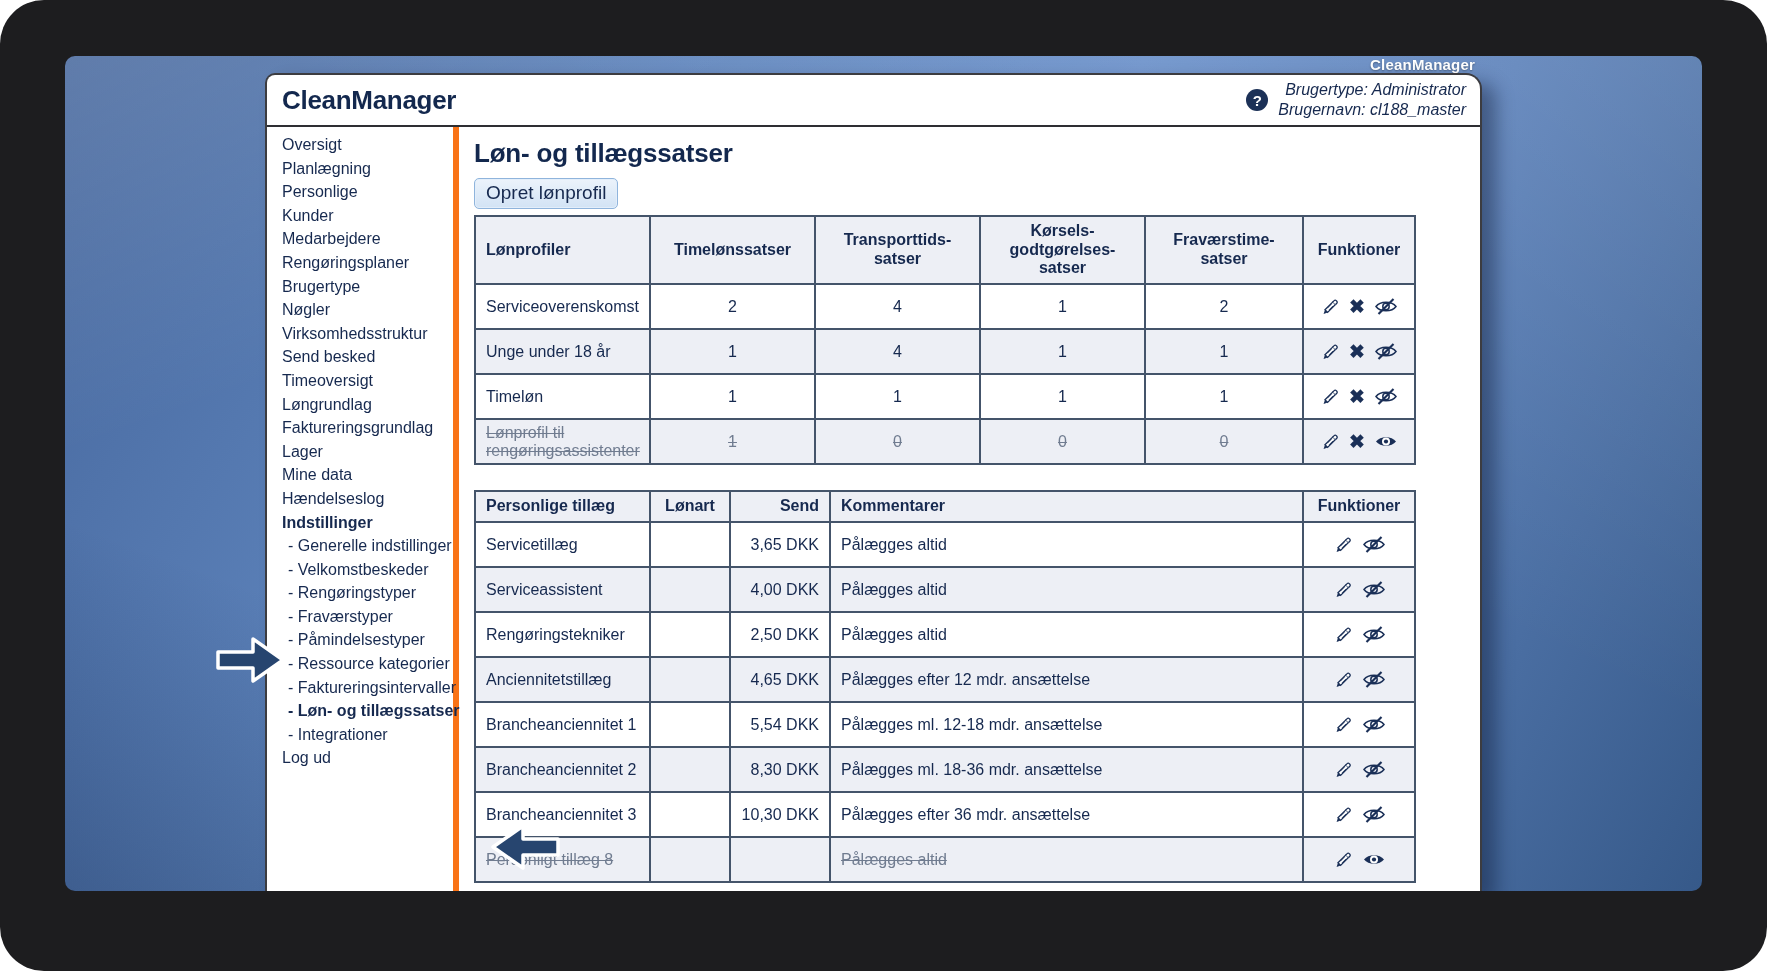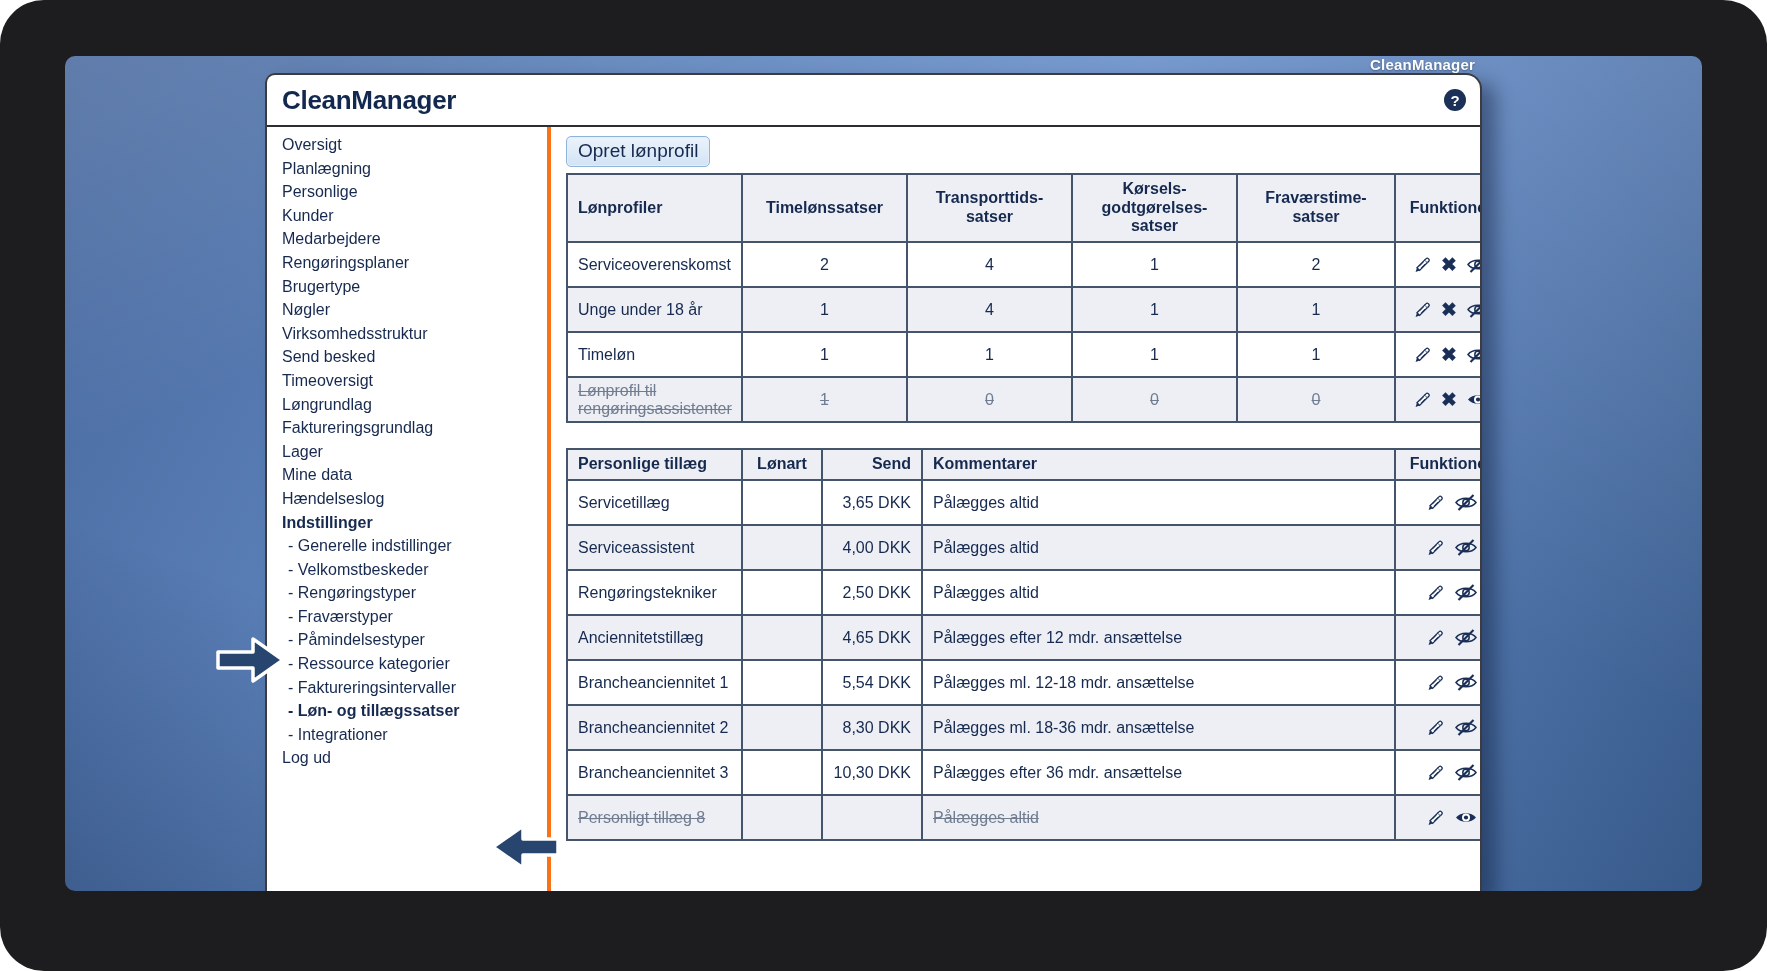--- a/index.html
+++ b/index.html
@@ -25,21 +25,21 @@
     box-shadow:14px 10px 18px rgba(8,18,44,.40);}
   .app-header{height:52px;display:flex;justify-content:space-between;align-items:center;
     padding:0 14px 0 15px;border-bottom:2px solid #2e2e32;box-sizing:border-box;}
   .app-title{font-size:26px;font-weight:bold;color:#13284e;letter-spacing:-.3px;}
   .user-box{display:flex;align-items:center;gap:10px;}
   .help-circle{width:22px;height:22px;border-radius:50%;background:#1c3157;color:#fff;font-weight:bold;
     font-size:15px;display:flex;align-items:center;justify-content:center;cursor:pointer;}
   .user-lines{text-align:right;font-style:italic;font-size:16px;color:#16294f;line-height:1.22;}
 
   .main{display:flex;height:766px;}
-  .sidebar{width:284px;box-sizing:border-box;border-right:4px solid #f97316;padding:6px 0 0 15px;flex-shrink:0;}
+  .sidebar{width:192px;box-sizing:border-box;border-right:6px solid #f97316;padding:6px 0 0 15px;flex-shrink:0;}
   .nav-item{font-size:16px;line-height:23.6px;color:#16294f;white-space:nowrap;cursor:pointer;}
   .nav-item.indent{padding-left:6px;}
   .nav-item.bold{font-weight:bold;}
 
   .content{flex:1;padding:0 0 0 15px;box-sizing:border-box;overflow:hidden;}
   .page-title{margin-top:11px;font-size:26px;font-weight:bold;color:#13284e;letter-spacing:-.2px;}
   .create-btn{margin-top:9px;display:inline-block;font-family:"Liberation Sans",sans-serif;
     font-size:19px;color:#16294f;background:linear-gradient(#ecf3fb,#d2e3f5);
     border:1px solid #8fb4dc;border-radius:5px;padding:3px 11px 4px;cursor:pointer;box-shadow:0 0 0 1px #e3eefa inset;}
 
@@ -76,20 +76,24 @@
   <div class="bezel"></div>
 
   <div class="screen">
     <div class="brand-top">CleanManager</div>
 
     <div class="panel">
       <div class="app-header">
         <div class="app-title">CleanManager</div>
         <div class="user-box">
           <div class="help-circle">?</div>
+          <div class="user-lines">
+            <div>Brugertype: Administrator</div>
+            <div>Brugernavn: cl188_master</div>
+          </div>
         </div>
       </div>
 
       <div class="main">
         <div class="sidebar" id="sidebar">
             <div class="nav-item">Oversigt</div>
             <div class="nav-item">Planlægning</div>
             <div class="nav-item">Personlige</div>
             <div class="nav-item">Kunder</div>
             <div class="nav-item">Medarbejdere</div>
@@ -111,20 +115,21 @@
             <div class="nav-item indent">- Fraværstyper</div>
             <div class="nav-item indent">- Påmindelsestyper</div>
             <div class="nav-item indent">- Ressource kategorier</div>
             <div class="nav-item indent">- Faktureringsintervaller</div>
             <div class="nav-item indent bold">- Løn- og tillægssatser</div>
             <div class="nav-item indent">- Integrationer</div>
             <div class="nav-item">Log ud</div>
           </div>
 
         <div class="content">
+          <div class="page-title">Løn- og tillægssatser</div>
           <button class="create-btn">Opret lønprofil</button>
 
           <table class="tbl tbl1" id="profilesTable">
             <colgroup>
               <col style="width:175px">
                 <col style="width:165px">
                 <col style="width:165px">
               <col style="width:165px">
                 <col style="width:158px">
                 <col style="width:112px">

